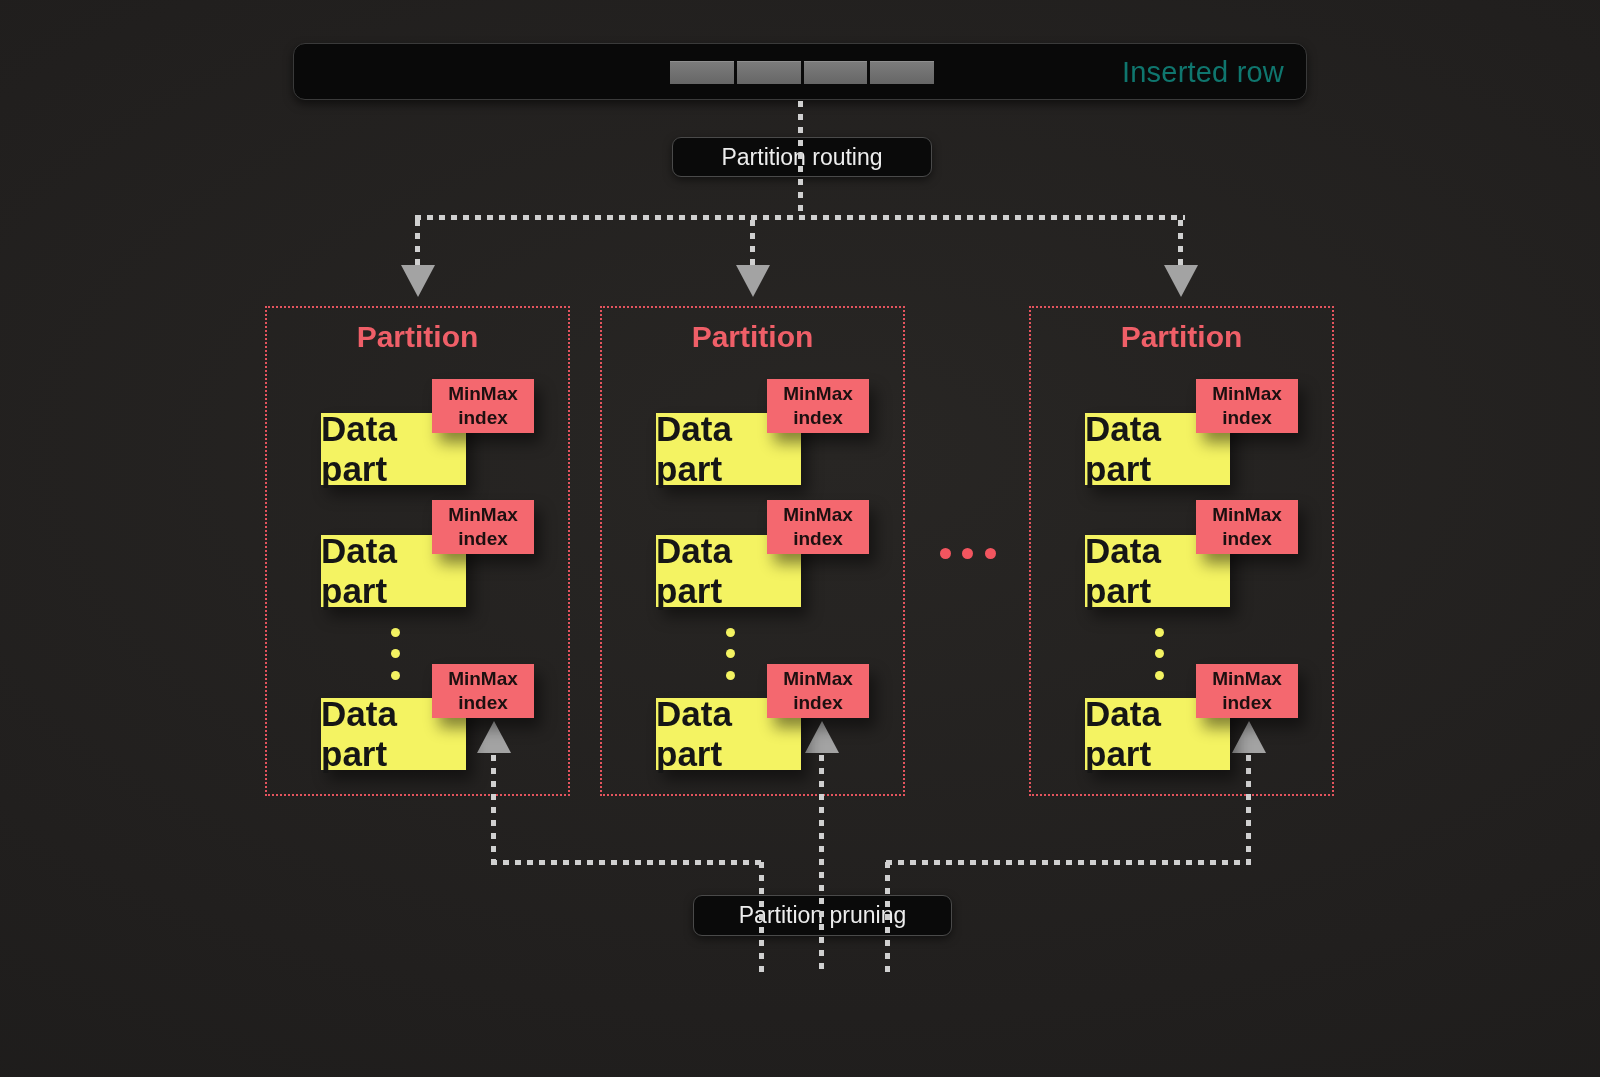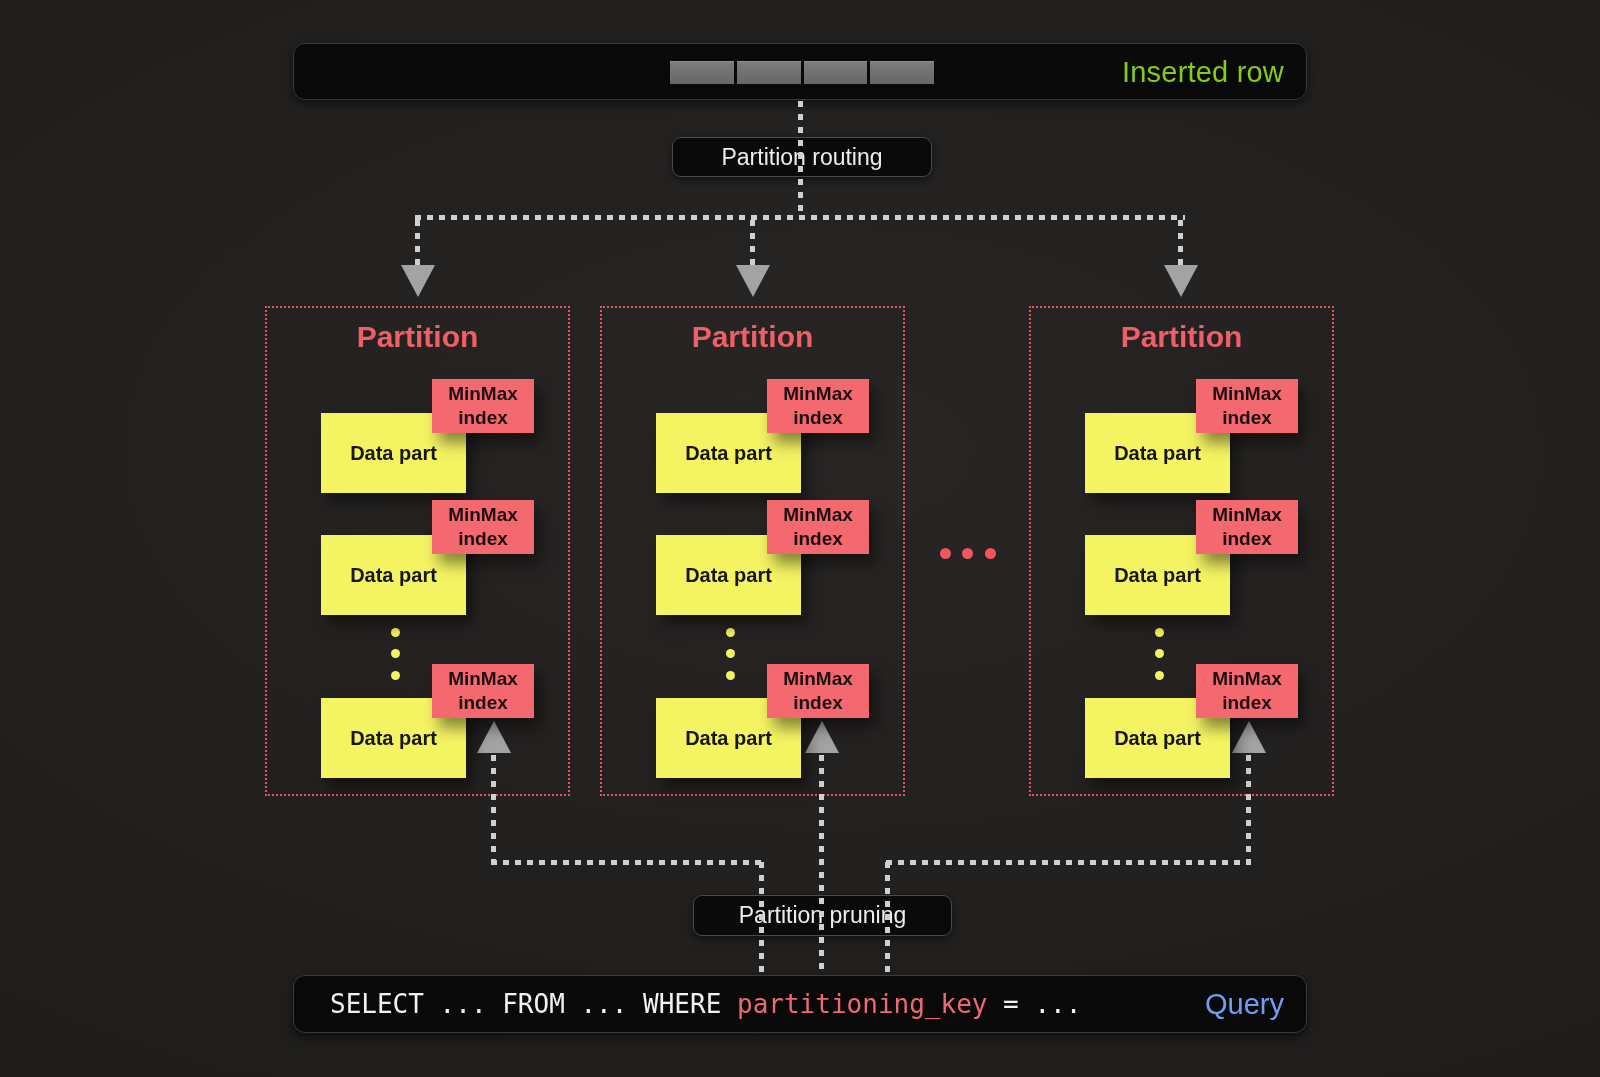--- a/index.html
+++ b/index.html
@@ -12,21 +12,21 @@
   .bar{
     position:absolute; left:293px; width:1014px; background:#090909;
     border:1px solid #3a3a3a; border-radius:12px; box-sizing:border-box;
     box-shadow:0 4px 10px rgba(0,0,0,.55);
   }
   #inserted-bar{ top:43px; height:57px; }
   #segments{ position:absolute; left:376px; top:17px; width:264px; height:23px; display:flex; gap:3px; }
   .seg{ flex:1; background:linear-gradient(#7c7c7c,#666666); border-top:1px solid #8f8f8f; box-sizing:border-box; }
   #inserted-label{
     position:absolute; right:22px; top:50%; transform:translateY(-50%);
-    font-size:29px; color:#84cc16; letter-spacing:.2px;margin-left:15px;
+    font-size:29px; color:#0f766e; letter-spacing:.2px;margin-left:15px;
   }
   #query-bar{
     top:975px; height:58px; display:flex; align-items:center;
     justify-content:space-between; padding:0 22px 0 36px;
   }
   .sql{ font-family:"DejaVu Sans Mono","Liberation Mono",monospace; font-size:26px; color:#f2f2f2; white-space:pre; }
   .sql .key{ color:#ee6a72; }
   #query-label{ font-size:29px; color:#6d9ff5; }
 
   
@@ -51,23 +51,23 @@
     border-bottom:32px solid #a3a3a3; }
 
   
   .partition{
     position:absolute; top:306px; width:305px; height:490px;
     border:2px dotted #e4545e; box-sizing:border-box;font-weight:bold;
   }
   .p-left{ left:265px; } .p-mid{ left:600px; } .p-right{ left:1029px; }
   .partition-title{ text-align:center; margin-top:12px; font-size:30px; color:#ef5f68; }
   .datapart{
-    position:absolute; left:54px; width:145px; height:80px; background:#f4f362;
+    position:absolute; left:54px; width:145px; height:72px; background:#f4f362;
     display:flex; align-items:center; justify-content:center;
-    font-size:20px; color:#161616; box-shadow:7px 10px 14px rgba(0,0,0,.45); z-index:1;
+    font-size:35px; color:#161616; box-shadow:7px 10px 14px rgba(0,0,0,.45); z-index:1;
   }
   .dp1{ top:105px; } .dp2{ top:227px; } .dp3{ top:390px; }
   .minmax{
     position:absolute; left:165px; width:102px; height:54px; background:#f4686f;
     display:flex; flex-direction:column; align-items:center; justify-content:center;
     font-size:19px; line-height:1.25; color:#1d1010;
     box-shadow:7px 10px 14px rgba(0,0,0,.45); z-index:2;
   }
   .mm1{ top:71px; } .mm2{ top:192px; } .mm3{ top:356px; }
   .ydot{ position:absolute; left:124px; width:9px; height:9px; border-radius:50%; background:#f4f362; }
@@ -179,18 +179,14 @@
   <div class="arrow-up" style="left:805px; top:721px;"></div>
   <div class="arrow-up" style="left:1232px; top:721px;"></div>
   <div class="vdots" style="left:491px; top:755px; height:109px;"></div>
   <div class="vdots" style="left:819px; top:755px; height:220px;"></div>
   <div class="vdots" style="left:1246px; top:755px; height:109px;"></div>
   <div class="hdots" style="left:491px; top:860px; width:273px;"></div>
   <div class="hdots" style="left:886px; top:860px; width:365px;"></div>
   <div class="vdots" style="left:759px; top:862px; height:113px;"></div>
   <div class="vdots" style="left:885px; top:862px; height:113px;"></div>
 
-  <div class="bar" id="query-bar">
-    <span class="sql"><span>SELECT ... FROM ... WHERE </span><span class="key">partitioning_key</span><span> = ...</span></span>
-    <span id="query-label">Query</span>
-  </div>
 
 </div>
 
 </body></html>

